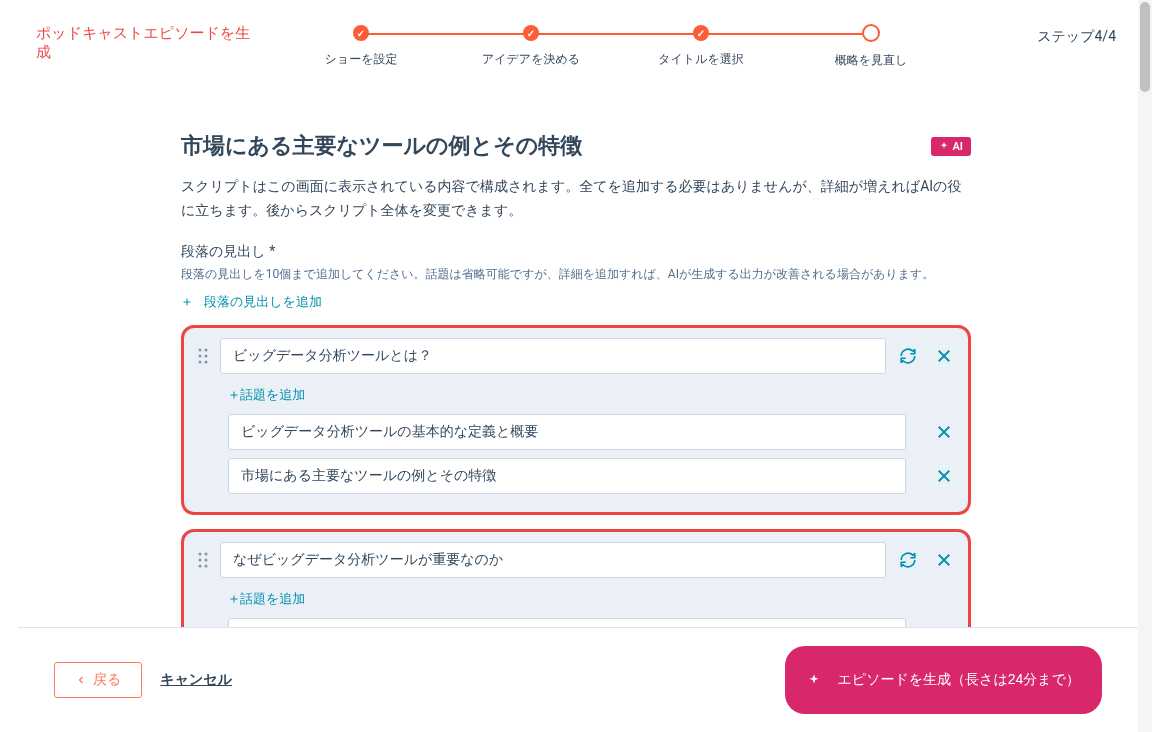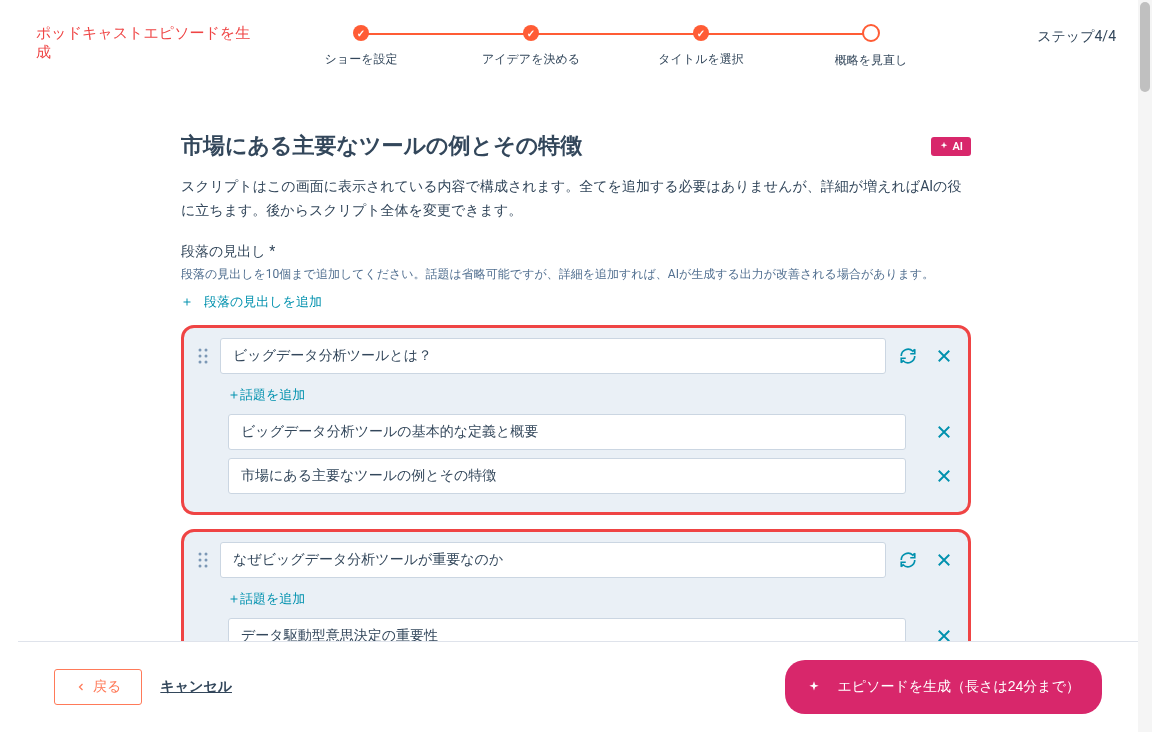--- a/index.html
+++ b/index.html
@@ -29,21 +29,21 @@
 .drag-handle { color: #7c98b6; cursor: grab; padding: 0 4px; display: flex; align-items: center; }
 .heading-input { flex: 1; background: #fff; border: 1px solid #cbd6e2; border-radius: 3px; padding: 9px 12px; font-size: 14px; color: #33475b; }
 .icon-btn { width: 28px; height: 28px; display: flex; align-items: center; justify-content: center; color: #0091ae; cursor: pointer; border-radius: 3px; }
 .topics-area { padding: 12px 0 0 34px; }
 .add-topic-link { color: #0091ae; font-size: 13px; font-weight: 500; display: inline-flex; align-items: center; cursor: pointer; margin-bottom: 10px; }
 .topic-row { display: flex; align-items: center; gap: 24px; margin-bottom: 8px; }
 .topic-input { flex: 1; background: #fff; border: 1px solid #cbd6e2; border-radius: 3px; padding: 9px 12px; font-size: 14px; color: #33475b; }
 .footer { position: absolute; bottom: 0; left: 18px; right: 14px; background: #fff; border-top: 1px solid #dfe3eb; padding: 18px 36px; display: flex; align-items: center; gap: 18px; }
 .btn-back { border: 1px solid #ff7a59; color: #ff7a59; background: #fff; padding: 8px 20px; border-radius: 3px; font-size: 14px; font-weight: 500; display: inline-flex; align-items: center; gap: 6px; cursor: pointer; }
 .btn-cancel { color: #33475b; font-size: 14px; font-weight: 600; text-decoration: underline; cursor: pointer; }
-.btn-primary { margin-left: auto; background: #d8276b; color: #fff; border: none; padding: 18px 22px; border-radius: 20px; font-size: 14px; font-weight: 500; display: inline-flex; align-items: center; gap: 16px; cursor: pointer; }
+.btn-primary { margin-left: auto; background: #d8276b; color: #fff; border: none; padding: 25px 22px; border-radius: 20px; font-size: 14px; font-weight: 500; display: inline-flex; align-items: center; gap: 16px; cursor: pointer; }
 svg { display: block; }
 </style>
 </head>
 <body>
 
 <div class="scroll-track">
   <div class="scroll-thumb"></div>
 </div>
 
 <div class="header">

